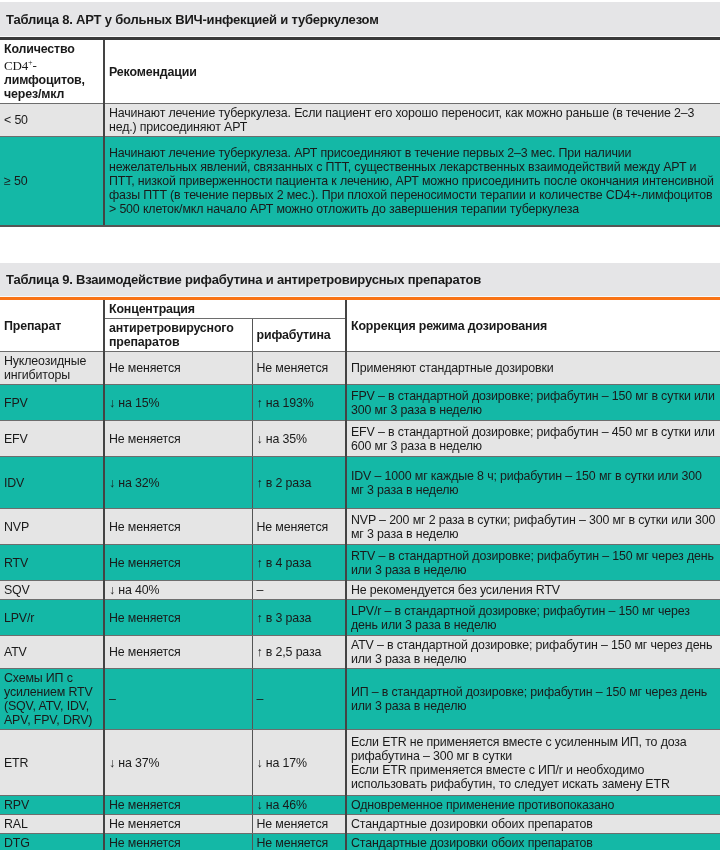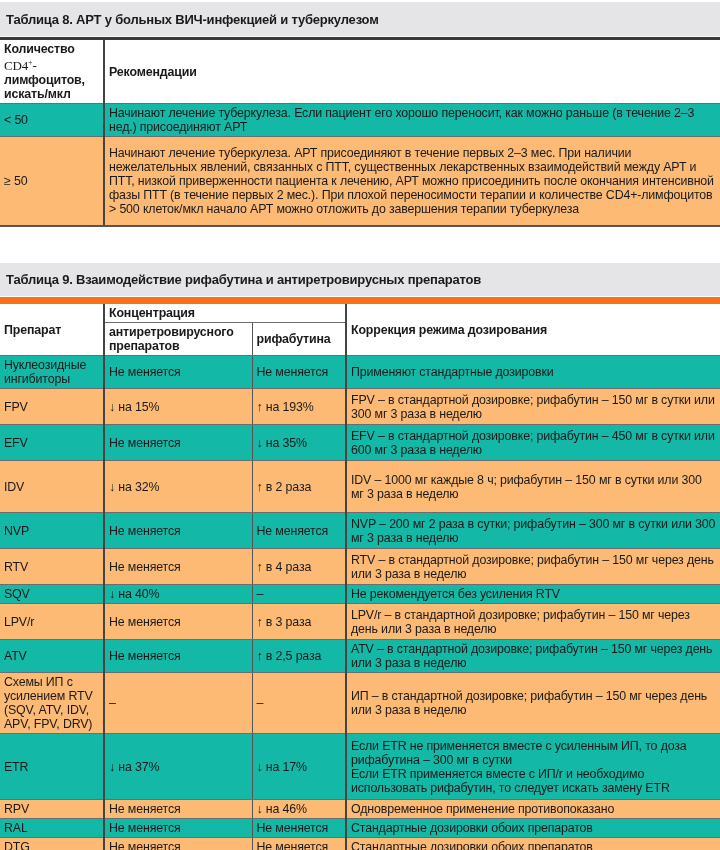--- a/index.html
+++ b/index.html
@@ -28,25 +28,25 @@
   }
   td, th {
     border-bottom: 1px solid #6d6d6d;
     padding: 2px 4px;
     vertical-align: middle;
     text-align: left;
     font-weight: normal;
   }
   th { font-weight: bold; }
   .t8 thead tr:first-child th { border-top: 3px solid #3a3a3a; }
-  .t9 thead tr:first-child th { border-top: 7px solid #f97316; }
+  .t9 thead tr:first-child th { border-top: 3px solid #f97316; }
   .vline { border-right: 2px solid #444; }
   .vline1 { border-right: 1px solid #555; }
-  tr.gray td { background: #14b8a6; }
-  tr.white td { background: #fdba74; }
+  tr.gray td { background: #e5e5e5; }
+  tr.white td { background: #14b8a6; }
   .t8 tbody tr:last-child td { border-bottom: 2px solid #555; }
   .t9 tbody tr:last-child td { border-bottom: 2px solid #555; }
   .cd4 { font-family: "Liberation Serif", serif; font-weight: normal; font-size: 13px; }
   .cd4 sup { font-size: 8px; }
 </style>
 </head>
 <body>
 
 <div class="tbl-wrap" style="top:2px;">
   <div class="tbl-title" style="height:34px;">Таблица 8. АРТ у больных ВИЧ-инфекцией и туберкулезом</div>
@@ -54,21 +54,21 @@
     <colgroup>
         <col style="width:104px">
         <col style="width:616px">
       </colgroup>
     <thead>
       <tr class="white" style="height:62px;">
         <th class="vline">
           <span>Количество</span><br>
           <span class="cd4"><span>CD4</span><sup>+</sup><span>-</span></span><br>
           <span>лимфоцитов,</span><br>
-          <span>искать/мкл</span>
+          <span>через/мкл</span>
         </th>
         <th>Рекомендации</th>
       </tr>
     </thead>
     <tbody>
       <tr class="gray" style="height:33px;">
         <td class="vline">&lt; 50</td>
         <td>Начинают лечение туберкулеза. Если пациент его  хорошо переносит, как можно раньше (в течение 2–3 нед.) присоединяют АРТ</td>
       </tr>
       <tr class="white" style="height:89px;">

